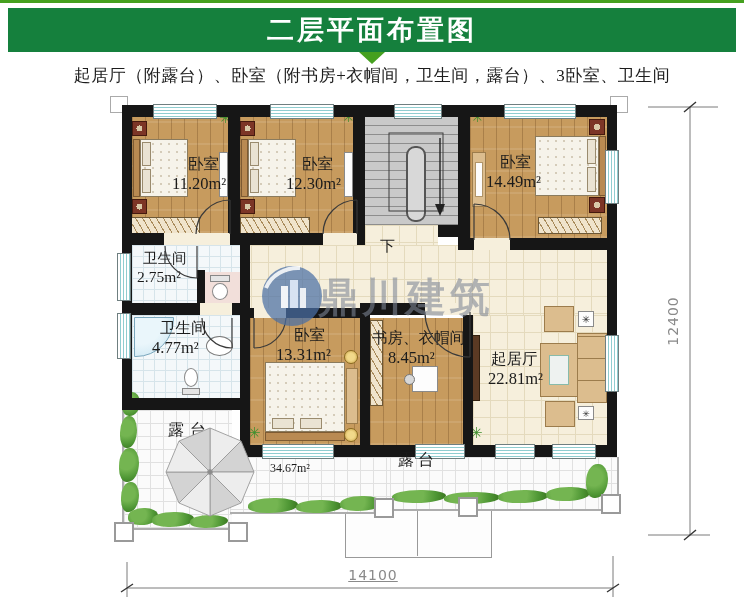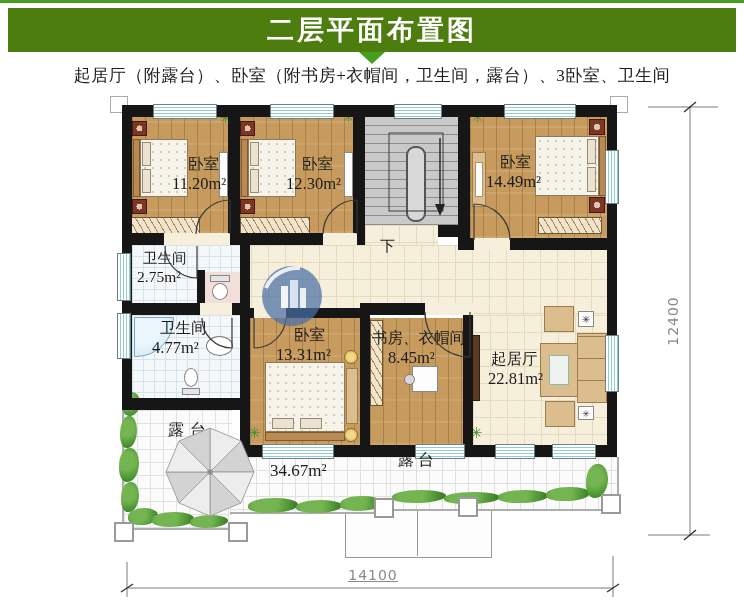--- a/index.html
+++ b/index.html
@@ -1,21 +1,21 @@
 <!DOCTYPE html>
 <html><head>
 <meta charset="utf-8">
 <style>
   html,body{margin:0;padding:0;background:#fff;}
   #page{position:relative;width:744px;height:606px;background:#fff;overflow:hidden;
         font-family:"Liberation Serif","DejaVu Serif",serif;}
   .abs{position:absolute;box-sizing:border-box;}
   
   #topstrip{left:0;top:0;width:744px;height:3px;background:#45a01f;}
-  #banner{left:8px;top:8px;width:728px;height:44px;background:#4d7c0f;display:flex;align-items:center;justify-content:center;}
+  #banner{left:8px;top:8px;width:728px;height:44px;background:#15803d;display:flex;align-items:center;justify-content:center;}
   #banner .t{color:#fff;font-size:27px;font-weight:bold;letter-spacing:3px;}
   #banner-tri{left:359px;top:52px;width:0;height:0;border-left:13px solid transparent;border-right:13px solid transparent;border-top:12px solid #45a01f;}
   #subtitle{left:0;top:64px;width:744px;text-align:center;font-size:17px;color:#1c1c1c;font-weight:500;letter-spacing:.5px;}
   
   .wall{position:absolute;background:#161616;z-index:30;}
   .gap{position:absolute;background:#f6efdc;z-index:31;}
   .wood{position:absolute;background:#c79b5e;z-index:10;
     background-image:repeating-linear-gradient(90deg,rgba(92,56,20,.28) 0 1px,transparent 1px 13px),
                      repeating-linear-gradient(0deg,rgba(255,255,255,.10) 0 2px,transparent 2px 22px);}
   .cream{position:absolute;background:#f6efdc;z-index:10;
@@ -247,29 +247,30 @@
   </div>
   <div class="rl" style="left:372px;top:329px;">
     <span class="nm">书房、衣帽间</span>
     <span class="ar" style="margin-left:16px;">8.45m²</span>
   </div>
   <div class="rl" style="left:488px;top:350px;font-family:Liberation Serif, serif;">
     <span class="nm" style="margin-left:3px;">起居厅</span>
     <span class="ar">22.81m²</span>
   </div>
   <div class="tl" style="left:168px;top:420px;letter-spacing:6px;">露台</div>
-  <div class="tl" style="left:270px;top:461px;font-size:17px;">34.67m²</div>
+  <div class="tl" style="left:270px;top:461px;font-size:12px;">34.67m²</div>
   <div class="tl" style="left:398px;top:450px;letter-spacing:4px;">露台</div>
   <div class="tl" style="left:380px;top:237px;font-size:15px;">下</div>
 
   <div class="abs" style="left:406px;top:146px;width:20px;height:76px;background:#d8d8d8;border:2px solid #555;border-radius:9px;z-index:21;"></div>
 
   <div class="dim" style="left:338px;top:567px;width:70px;text-align:center;text-decoration:underline;">14100</div>
   <div class="dim" style="left:648px;top:313px;transform:rotate(-90deg);transform-origin:center;">12400</div>
 
+  <div id="wm-cn">鼎川建筑</div>
 
   <svg id="ovl" width="744" height="606" viewBox="0 0 744 606">
 
     <g stroke="#3a3a3a" stroke-width="1.2" fill="none">
       <path d="M196,234 A34,34 0 0 1 230,200"></path>
         <line x1="230" y1="200" x2="230" y2="234"></line>
       <path d="M323,234 A34,34 0 0 1 357,200"></path>
         <line x1="357" y1="200" x2="357" y2="234"></line>
       <path d="M474,204 A36,36 0 0 1 510,240"></path>
         <line x1="474" y1="204" x2="474" y2="240"></line>

